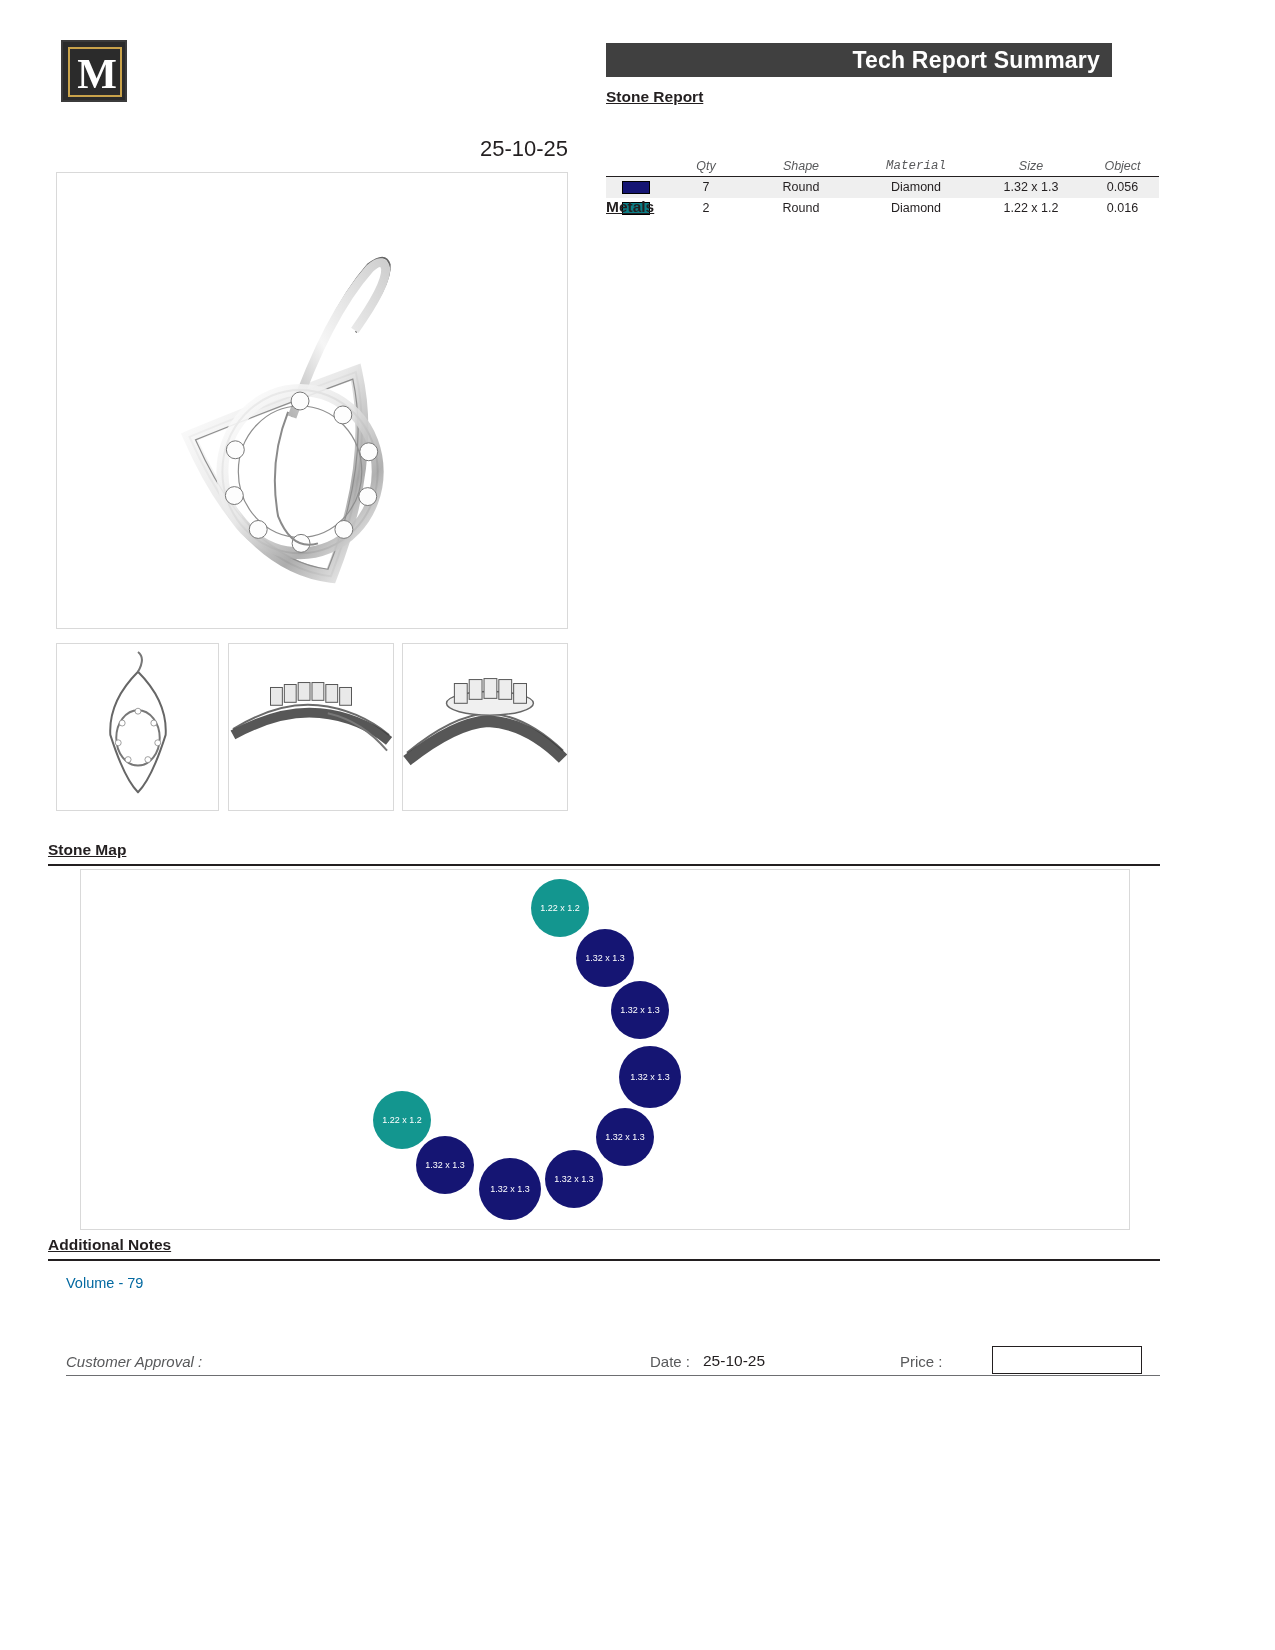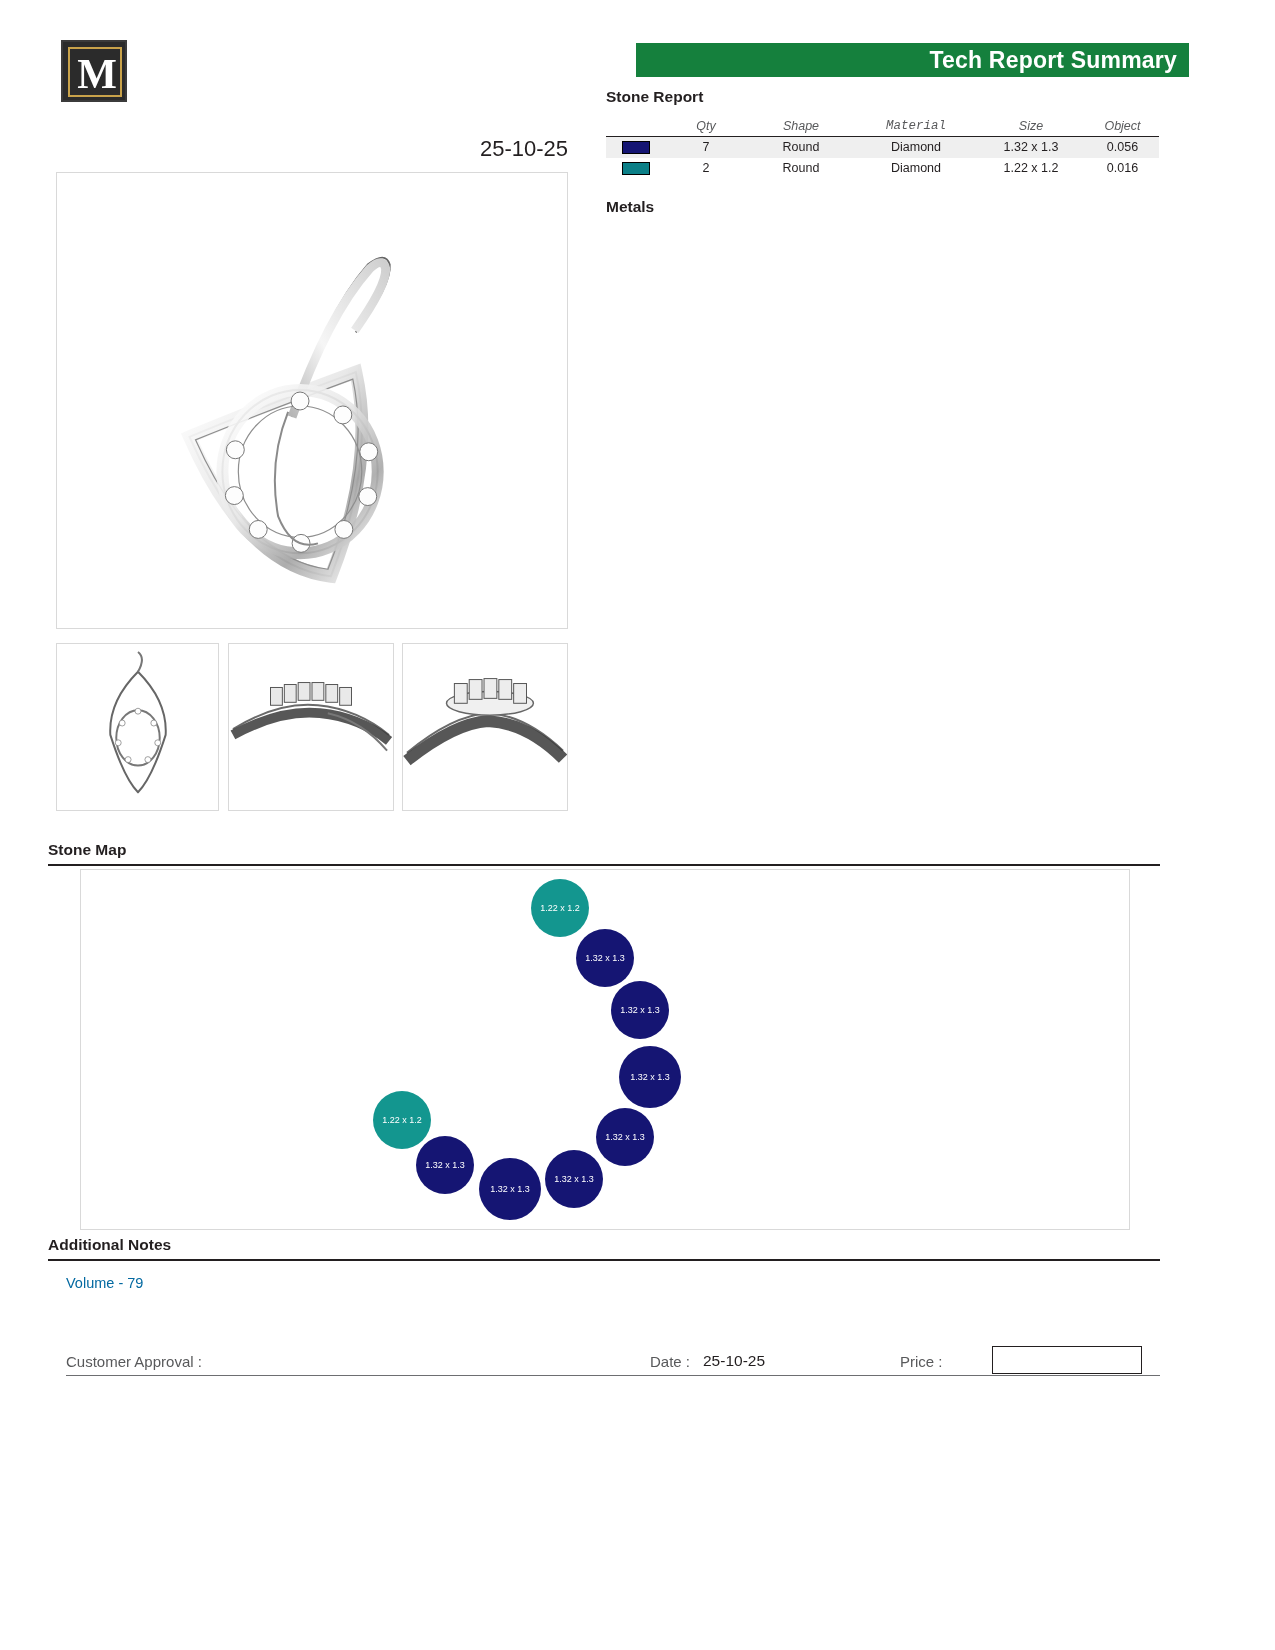--- a/index.html
+++ b/index.html
@@ -52,49 +52,50 @@
     font-weight: 700;
     color: #ffffff;
     letter-spacing: 0;
   }
 
   
   .title-bar {
     position: absolute;
     left: 606px;
     top: 43px;
-    width: 553px;
+    width: 506px;
     height: 34px;
-    background: #15803d;
-    margin-left: 30px;
+    background: #404040;
   }
   .title-bar span {
     position: absolute;
     right: 12px;
     top: 4px;
     font-size: 23px;
     font-weight: bold;
     color: #ffffff;
     letter-spacing: 0.2px;
   }
 
   
   .sec-head {
     position: absolute;
     font-size: 15.5px;
     font-weight: bold;
     color: #231f20;
+    text-decoration: underline;
   }
 
   
   table.rpt {
     position: absolute;
     border-collapse: collapse;
     font-size: 12.5px;
     color: #231f20;
+    margin-top: 40px;
   }
   table.rpt th {
     font-weight: normal;
     font-style: italic;
     color: #58595b;
     font-size: 12.5px;
     padding: 2px 0 3px 0;
     border-bottom: 1px solid #231f20;
     text-align: center;
   }
@@ -386,20 +387,20 @@
       </div>
     <div class="stone" style="left:292px;top:221px;width:58px;height:58px;background:#13968f;">
         <span>1.22 x 1.2</span>
       </div>
   </div>
 
   <div class="sec-head" style="left:48px; top:1236px;">Additional Notes</div>
   <div class="map-rule" style="top:1259px;"></div>
   <div class="note-text">Volume - 79</div>
 
-  <div class="f-label" style="left:66px; top:1353px;">Customer Approval :</div>
+  <div class="f-label" style="left:66px; top:1353px;font-style:italic;">Customer Approval :</div>
   <div class="f-label" style="left:650px; top:1353px;">Date :</div>
   <div class="f-value" style="left:703px; top:1352px;">25-10-25</div>
   <div class="f-label" style="left:900px; top:1353px;">Price :</div>
   <div class="price-box"></div>
   <div class="footer-rule"></div>
 
 </div>
 
 </body></html>

